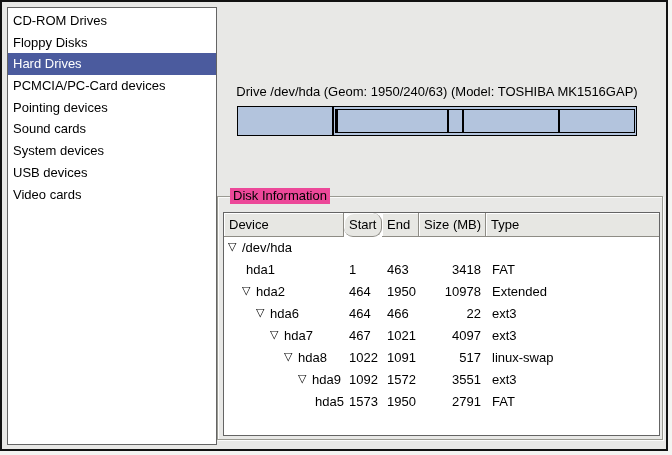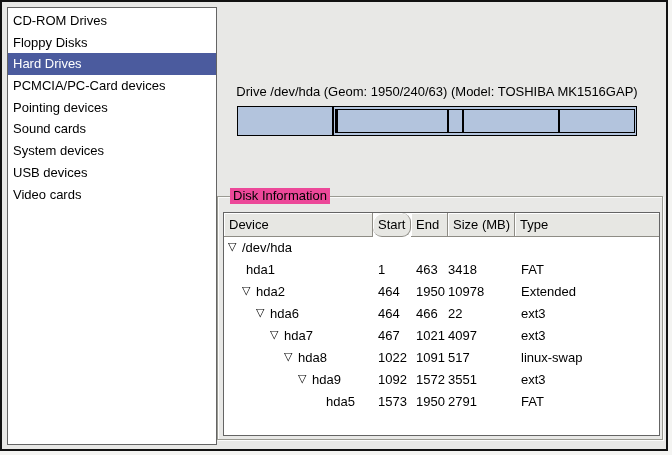--- a/index.html
+++ b/index.html
@@ -78,31 +78,31 @@
   .th {
     background:#e7e7e3;
     border-right:1px solid #8e8c85;
     border-bottom:1px solid #8e8c85;
     box-shadow:inset 1px 1px 0 #ffffff;
     line-height:23px; padding-left:5px;
     white-space:nowrap; overflow:hidden;
     cursor:default;
   }
   .th:last-child { border-right:none; }
-  .col-device { width:149px; }
+  .col-device { width:120px; }
   .col-start  { width:38px;border-radius:9px;  }
   .col-end    { width:37px;  }
   .col-size   { width:67px;  }
   .col-type   { flex:1; }
 
   .trow { display:flex; height:22px; line-height:22px; }
   .td { white-space:nowrap; overflow:hidden; }
   .td.col-device { display:flex; align-items:center; }
   .td.col-start, .td.col-end { padding-left:5px; }
-  .td.col-size  { padding-right:5px; }
+  .td.col-size  { text-align:right; padding-right:5px; }
   .td.col-type  { padding-left:6px; }
   .expander {
     display:inline-block; width:14px;
     font-family:"DejaVu Sans",sans-serif;
     font-size:11px; line-height:22px;
     position:relative; top:-1px;
   }
 </style>
 </head>
 <body>

